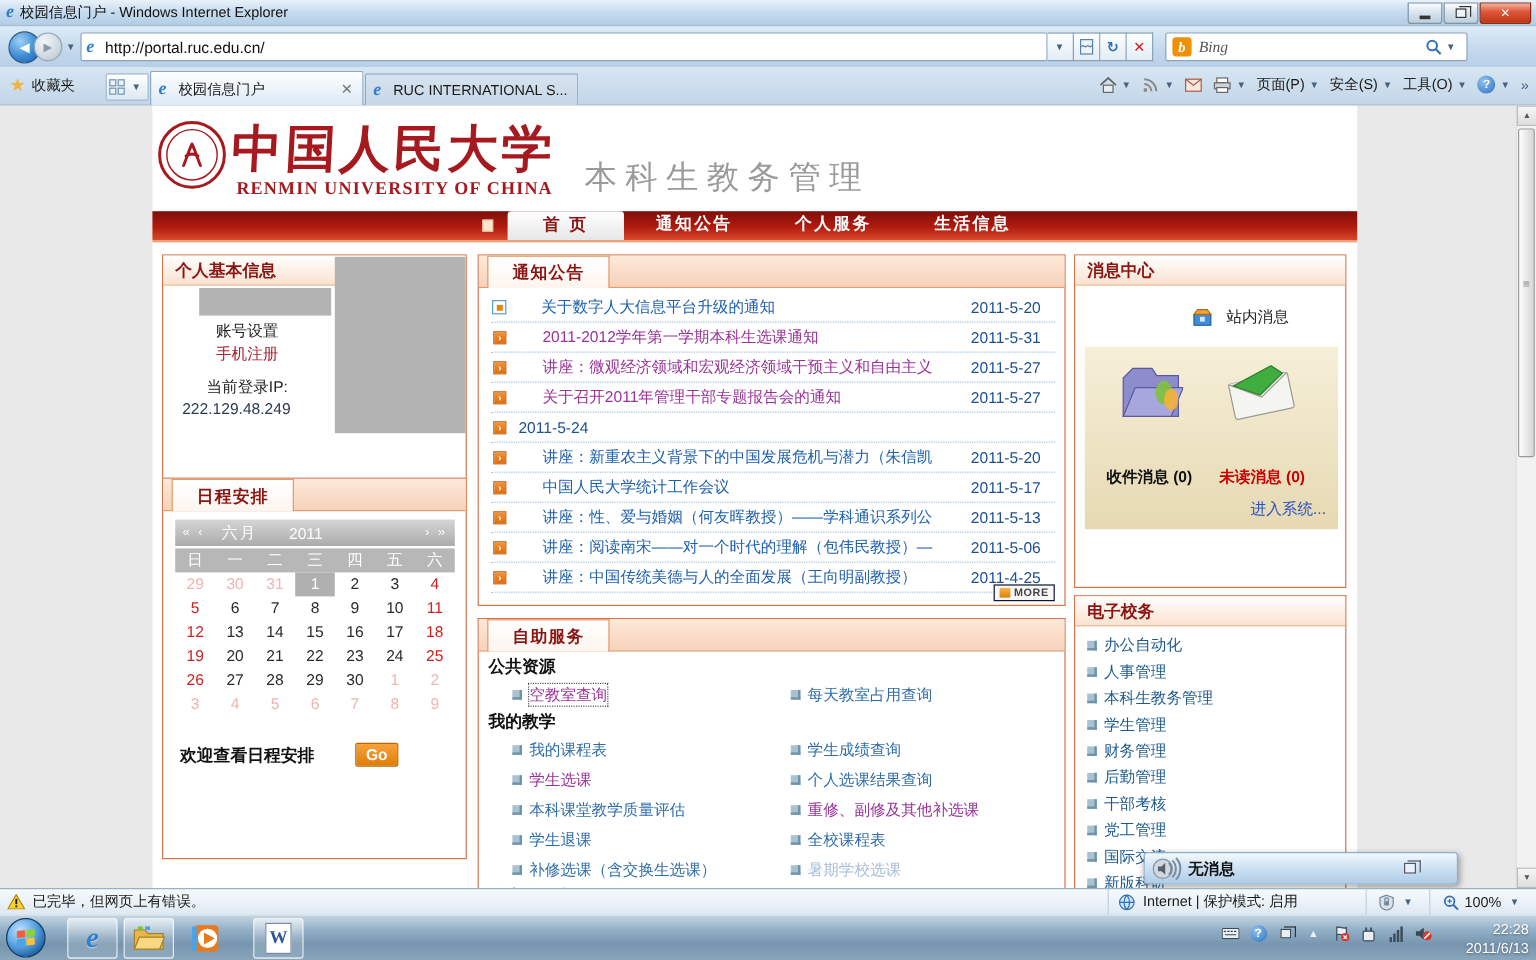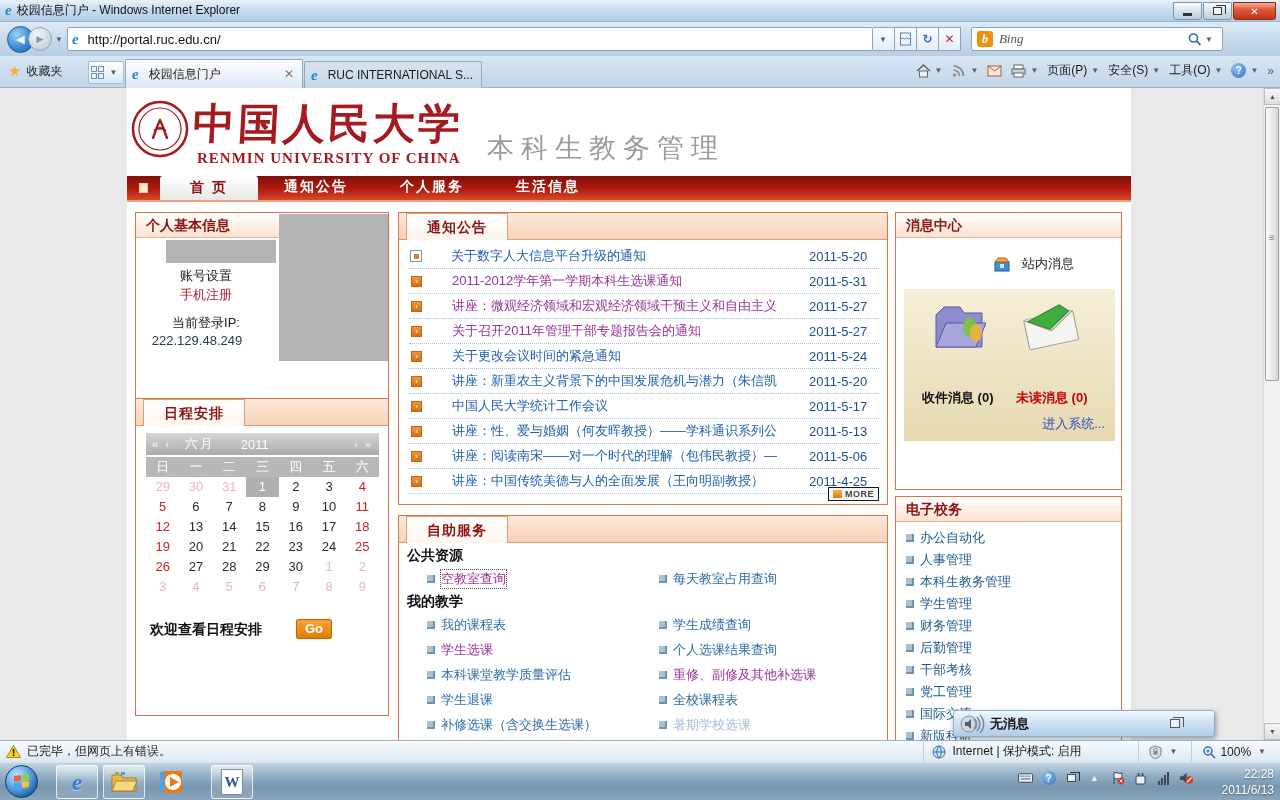--- a/index.html
+++ b/index.html
@@ -48,21 +48,21 @@
 .scrollbar{position:absolute;right:0;top:0;width:17px;height:652px;background:#f2f2f2;border-left:1px solid #dcdcdc;}
 .sbtn{position:absolute;left:0;width:17px;height:17px;background:linear-gradient(#f6f6f6,#dedede);border:1px solid #bcbcbc;color:#555;font-size:7px;display:flex;align-items:center;justify-content:center;}
 .sthumb{position:absolute;left:1px;top:19px;width:14px;height:274px;border:1px solid #9a9a9a;border-radius:2px;background:linear-gradient(90deg,#fdfdfd,#d6d6d6);}
 .sthumb:after{content:"≡";position:absolute;left:3px;top:124px;color:#8a8a8a;font-size:10px;}
 .page{position:absolute;left:127px;top:0;width:1004px;height:652px;background:#fff;}
 
 .sealwrap{position:absolute;left:4px;top:12px;}
 .uni-cn{position:absolute;left:66px;top:8px;font:bold 42px "Liberation Serif",serif;color:#a6191e;letter-spacing:3px;transform:skewX(-3deg);}
 .uni-en{position:absolute;left:70px;top:62px;font:bold 15px "Liberation Serif",serif;color:#a6191e;letter-spacing:1px;}
 .platform{position:absolute;left:360px;top:42px;font-size:27px;color:#9a9a9a;letter-spacing:7px;}
-.rednav{position:absolute;left:0;top:88px;width:1004px;height:26px;background:linear-gradient(#7e100a,#b21a0e 55%,#d8492c);border-bottom:2px solid #e7luz;border-bottom:2px solid #e9a27e;display:flex;align-items:flex-end;}
+.rednav{position:absolute;left:0;top:88px;width:1004px;height:26px;background:linear-gradient(#7e100a,#b21a0e 55%,#d8492c);border-bottom:2px solid #e7luz;border-bottom:2px solid #e9a27e;display:flex;align-items:flex-end;justify-content:center;}
 .navpage-ico{width:9px;height:10px;border:1px solid #f4c9a6;background:#fbe6d2;margin:0 12px 7px 12px;}
 .navtab{color:#fff;font-weight:bold;font-size:14px;padding:0 26px;height:26px;line-height:25px;letter-spacing:2px;}
 .navtab.active{background:linear-gradient(#ffffff,#e7e7e7);color:#8b1513;border-radius:3px 3px 0 0;height:24px;line-height:23px;margin-top:2px;padding:0 30px;}
 
 .panel{position:absolute;border:1px solid #d9744a;background:#fff;}
 .plainhdr{height:25px;background:linear-gradient(#ffffff,#fbe2d0);border-bottom:1px solid #e8b28a;font-weight:bold;color:#8b1513;font-size:14px;line-height:24px;padding-left:10px;}
 .tabhdr{height:27px;background:linear-gradient(#fde9da,#f6d2b9);border-bottom:1px solid #e29d6f;position:relative;}
 .tabhdr .ttab{position:absolute;left:7px;top:0;height:27px;background:linear-gradient(#ffffff,#fdf5ef);border:1px solid #e29d6f;border-bottom:none;padding:0 20px;font-weight:bold;color:#8b1513;font-size:14px;line-height:26px;letter-spacing:1px;}
 
 .grayblock{position:absolute;background:#b3b3b3;}
@@ -379,21 +379,20 @@
             <span class="ann-link visited">讲座：微观经济领域和宏观经济领域干预主义和自由主义</span>
             <span class="ann-date">2011-5-27</span>
           </div>
           <div class="ann-row">
             <span class="ico-arr">›</span>
             <span class="ann-link visited">关于召开2011年管理干部专题报告会的通知</span>
             <span class="ann-date">2011-5-27</span>
           </div>
           <div class="ann-row">
             <span class="ico-arr">›</span>
-            <span class="ann-link normal">关于更改会议时间的紧急通知</span>
             <span class="ann-date">2011-5-24</span>
           </div>
           <div class="ann-row">
             <span class="ico-arr">›</span>
             <span class="ann-link normal">讲座：新重农主义背景下的中国发展危机与潜力（朱信凯</span>
             <span class="ann-date">2011-5-20</span>
           </div>
           <div class="ann-row">
             <span class="ico-arr">›</span>
             <span class="ann-link normal">中国人民大学统计工作会议</span>

